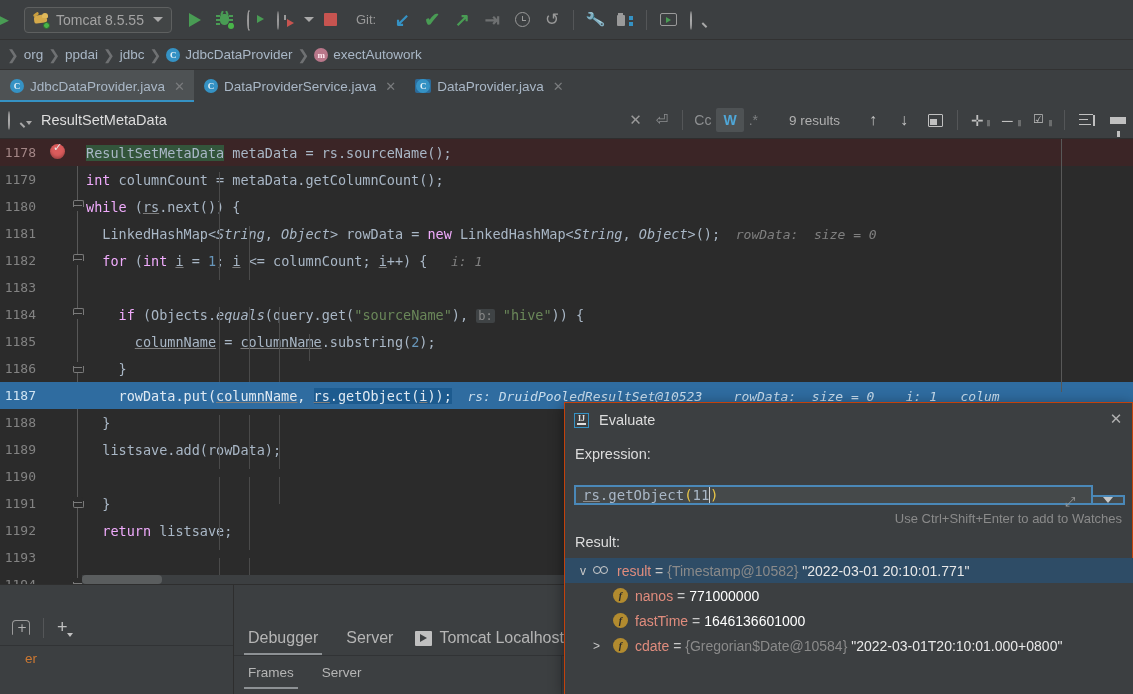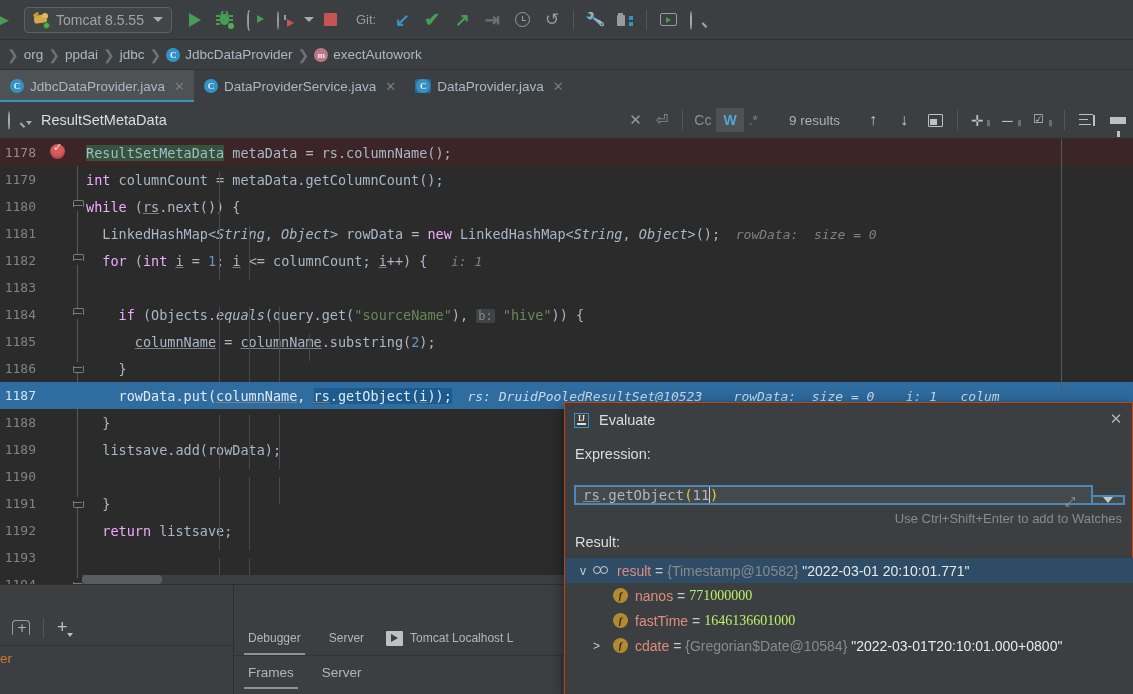--- a/index.html
+++ b/index.html
@@ -384,33 +384,33 @@
     font-family: "DejaVu Sans", sans-serif;
   }
   .bl-sep { width: 1px; height: 20px; background: #545658; margin: 0 13px; }
   .plus-drop { position: relative; color: #c0c0c0; font-size: 18px; }
   .plus-drop .cd {
     position: absolute; right: -5px; bottom: 1px; width: 0; height: 0;
     border-left: 3.5px solid transparent; border-right: 3.5px solid transparent;
     border-top: 4px solid #c0c0c0;
   }
   .bl-trunc {
-    position: absolute; left: 0; top: 66px; font-size: 13.5px; color: #cc7832;
+    position: absolute; left: 0; top: 66px; font-size: 13.5px; color: #cc7832; padding-left: 25px;
   }
   .bottom-right {
     position: absolute; left: 233px; top: 584px; width: 900px; height: 110px;
     background: #3c3f41; border-top: 1px solid #2e2e2e;
     border-left: 1px solid #2e2e2e;
   }
   .br-tabs {
     position: absolute; left: 0; top: 36px; height: 34px; display: flex;
     align-items: center; gap: 0px;
   }
   .br-tab {
-    font-size: 12px; color: #b5b5b5; padding: 0 14px; height: 34px;
+    font-size: 16px; color: #b5b5b5; padding: 0 14px; height: 34px;
     display: flex; align-items: center; position: relative;
   }
   .br-tab.active::after {
     content: ''; position: absolute; left: 10px; right: 10px; bottom: 0;
     height: 2.5px; background: #8d9194;
   }
   .br-runic {
     width: 17px; height: 15px; background: #c0c0c0; border-radius: 1px;
     display: flex; align-items: center; justify-content: center;
     margin-left: 8px; margin-right: 7px;
@@ -531,21 +531,21 @@
   .fico {
     width: 15px; height: 15px; flex: 0 0 15px; border-radius: 50%;
     background: #b28b2f; color: #2b2b2b; font-size: 10px; display: flex;
     align-items: center; justify-content: center; margin-right: 7px;
     font-family: "Liberation Serif", serif; font-style: italic; font-weight: bold;
   }
   .tname { color: #e08c7d; }
   .teq { color: #c8c8c8; }
   .ttype { color: #8a8a8a; }
   .tval { color: #e8e8e8; }
-  .tnum { color: #bef264; font-family: Liberation Serif, serif; }
+  .tnum { color: #ffffff; }
 </style>
 </head>
 <body>
 
 <div class="app">
 
   <div class="toolbar">
     <div class="tb-arrow-left">▶</div>
 
     <div class="runconfig">
@@ -733,21 +733,21 @@
           <span class="funnel"></span>
         </div>
     </div>
   </div>
 
   <div class="editor">
 
     <div class="code-row row-bp">
       <span class="ln">1178</span>
       <span class="gutter-icons"><span class="bp-dot"></span></span>
-      <span class="codetext"><span class="mhl">ResultSetMetaData</span><span class="id"> metaData = rs.columnName();</span></span>
+      <span class="codetext"><span class="mhl">ResultSetMetaData</span><span class="id"> metaData = rs.sourceName();</span></span>
     </div>
 
     <div class="code-row">
       <span class="ln">1179</span>
       <span class="gutter-icons"><span class="fold-line"></span></span>
       <span class="codetext"><span class="iguide i1"></span><span class="kw">int </span><span class="id">columnCount = metaData.getColumnCount();</span></span>
     </div>
 
     <div class="code-row">
       <span class="ln">1180</span>

